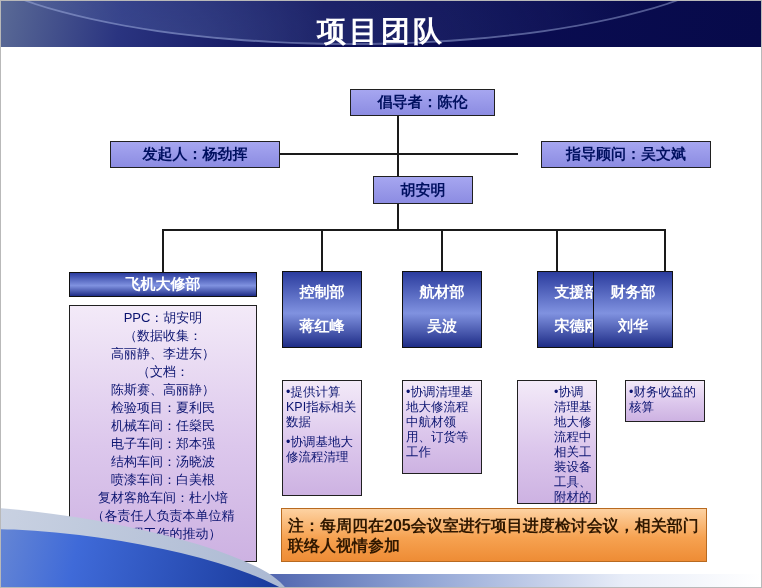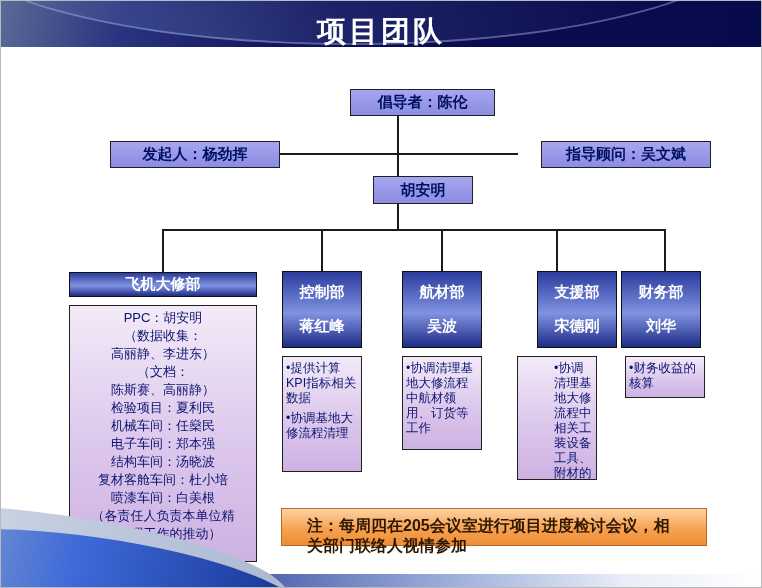--- a/index.html
+++ b/index.html
@@ -50,29 +50,29 @@
   .dept.single { justify-content:center; }
 
   .detail {
     position:absolute;
     background:linear-gradient(to bottom,#f3eaf8 0%,#dcc7ec 55%,#cdb2e2 100%);
     border:1px solid #202020;
     color:#0b1470; font-weight:normal;
     overflow:hidden;
   }
   .detail.ppc { font-size:13px; line-height:18px; text-align:center; padding:3px 2px; }
-  .detail.bullets { font-size:12.5px; line-height:15px; text-align:left; padding:4px 3px; }
+  .detail.bullets { font-size:12.5px; line-height:15px; text-align:left; padding:4px 3px;margin-top:24px; }
   .detail.bullets div { margin-bottom:5px; }
 
   .note {
-    position:absolute; left:280px; top:507px; width:426px; height:38px;
+    position:absolute; left:280px; top:507px; width:426px; height:54px;
     background:linear-gradient(to bottom,#fdd2a2 0%,#f6a251 55%,#ee8c35 100%);
     border:1px solid #b86a20;
     color:#301800; font-weight:bold; font-size:16px; line-height:20px;
-    padding:7px 25px;
+    padding:7px 6px;
   }
 
   
   .bottom-strip {
     position:absolute; left:0; bottom:0; width:100%; height:13px;
     background:linear-gradient(to right,#0a1a66 0%,#31479c 25%,#8fa3d4 55%,#e8edf8 82%,#ffffff 100%);
     z-index:1;
   }
   .corner-swoosh-light {
     position:absolute; left:-150px; bottom:-22px; width:440px; height:92px;
@@ -117,22 +117,22 @@
   <div class="detail ppc" style="left:68px;top:304px;width:188px;height:257px;">
       <div>PPC：胡安明</div>
       <div>（数据收集：</div>
       <div>高丽静、李进东）</div>
       <div>（文档：</div>
       <div>陈斯赛、高丽静）</div>
       <div>检验项目：夏利民</div>
       <div>机械车间：任燊民</div>
       <div>电子车间：郑本强</div>
       <div>结构车间：汤晓波</div>
+      <div>喷漆车间：白美根</div>
       <div>复材客舱车间：杜小培</div>
-      <div>喷漆车间：白美根</div>
       <div>（各责任人负责本单位精</div>
       <div>益管理工作的推动）</div>
     </div>
 
   <div class="dept" style="left:281px;top:270px;width:80px;height:77px;">
     <span>控制部</span>
     <span>蒋红峰</span>
   </div>
   <div class="detail bullets" style="left:281px;top:355px;width:80px;height:116px;">
       <div>•提供计算KPI指标相关数据</div>
@@ -148,21 +148,21 @@
     </div>
 
   <div class="dept" style="left:516px;top:270px;width:80px;height:77px;margin-left:20px;">
     <span>支援部</span>
     <span>宋德刚</span>
   </div>
   <div class="detail bullets" style="left:516px;top:355px;width:80px;height:124px;padding-left:36px;">
       <div>•协调清理基地大修流程中相关工装设备工具、附材的工作</div>
     </div>
 
-  <div class="dept" style="left:620px;top:270px;width:80px;height:77px;">
+  <div class="dept" style="left:592px;top:270px;width:80px;height:77px;">
     <span>财务部</span>
     <span>刘华</span>
   </div>
   <div class="detail bullets" style="left:624px;top:355px;width:80px;height:42px;">
       <div>•财务收益的核算</div>
     </div>
 
   <div class="note">注：每周四在205会议室进行项目进度检讨会议，相关部门联络人视情参加</div>
 
   <div class="corner-swoosh-light"></div>

